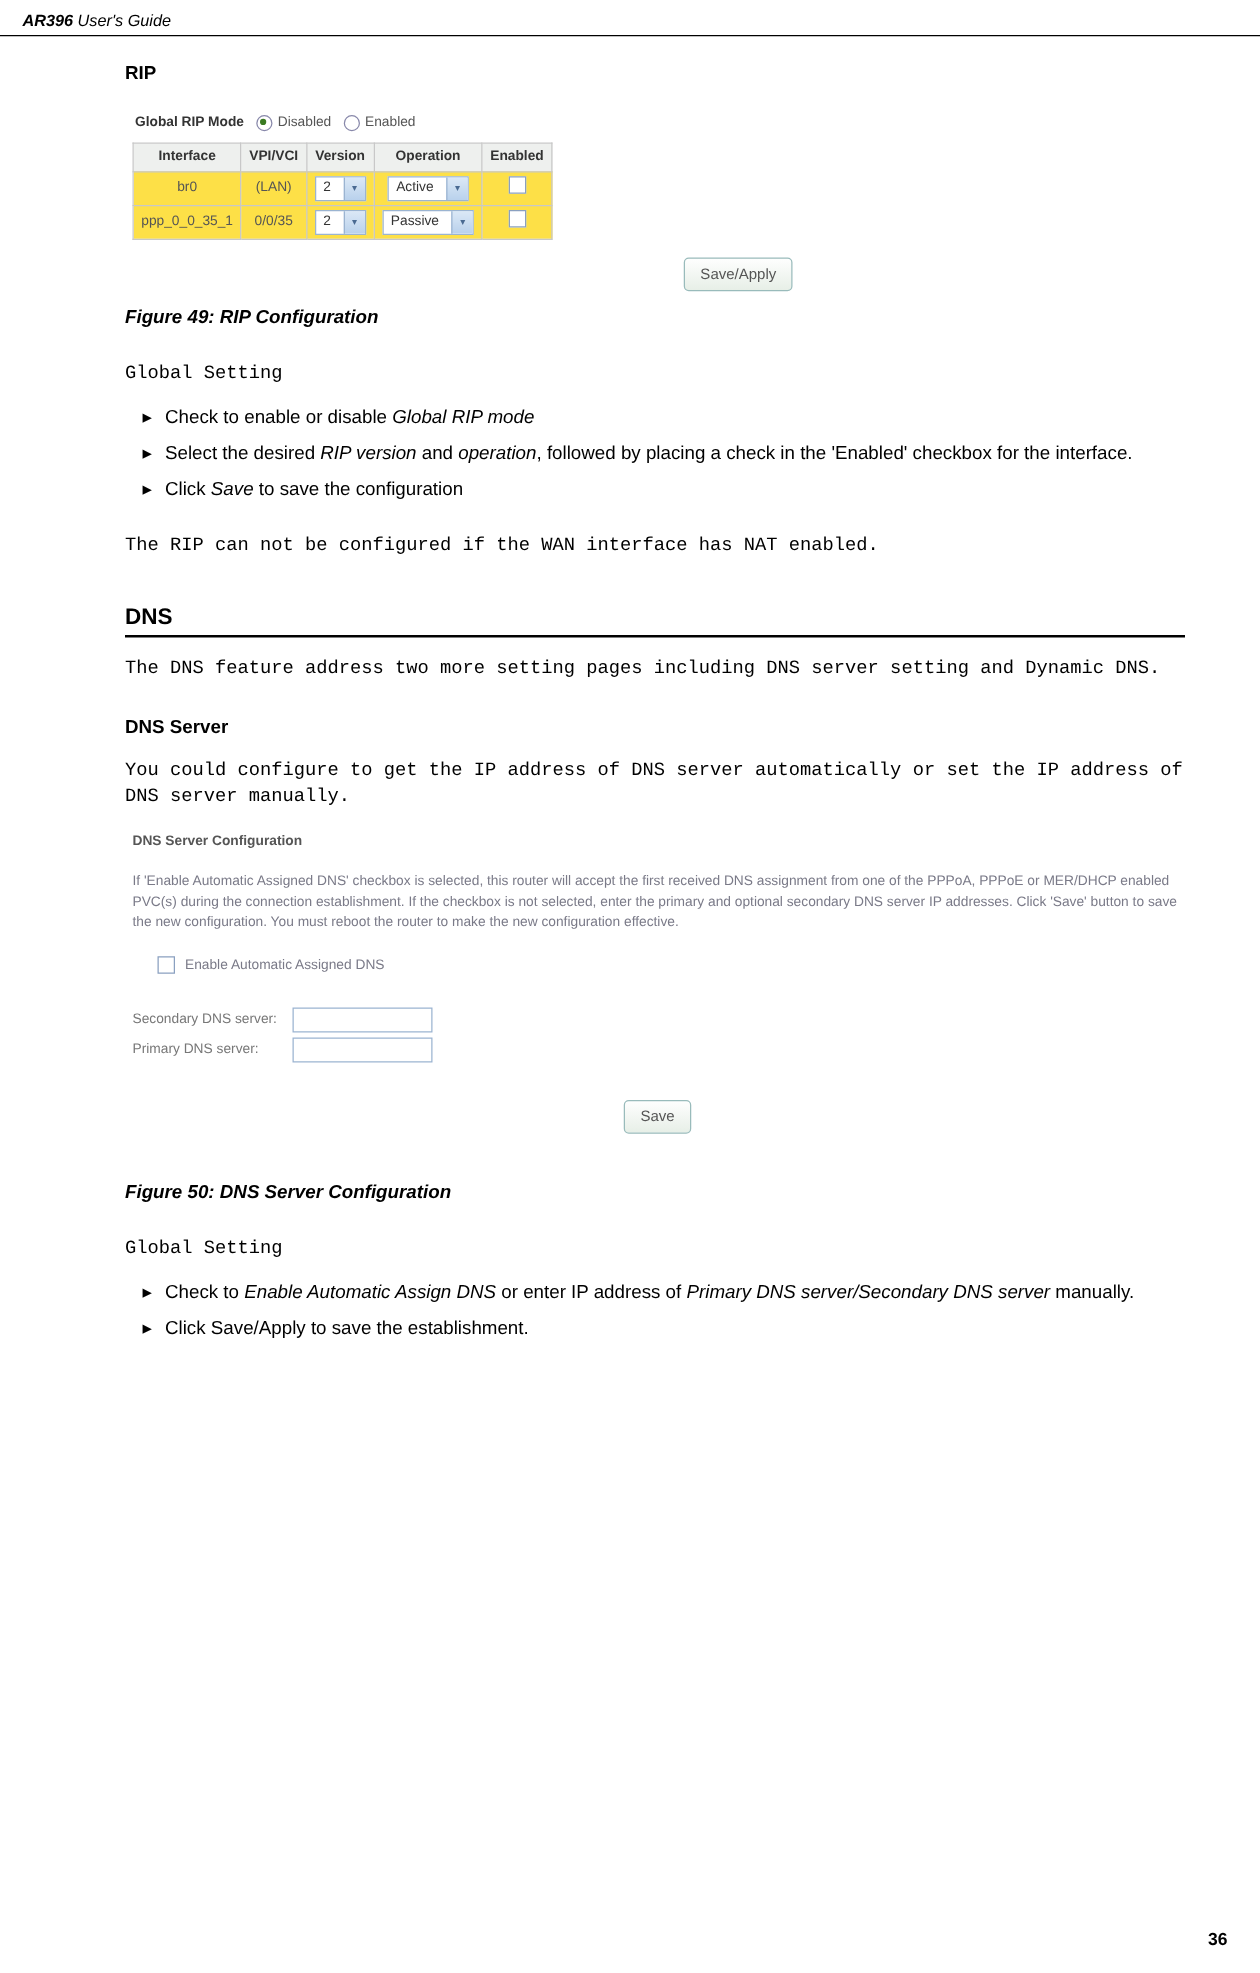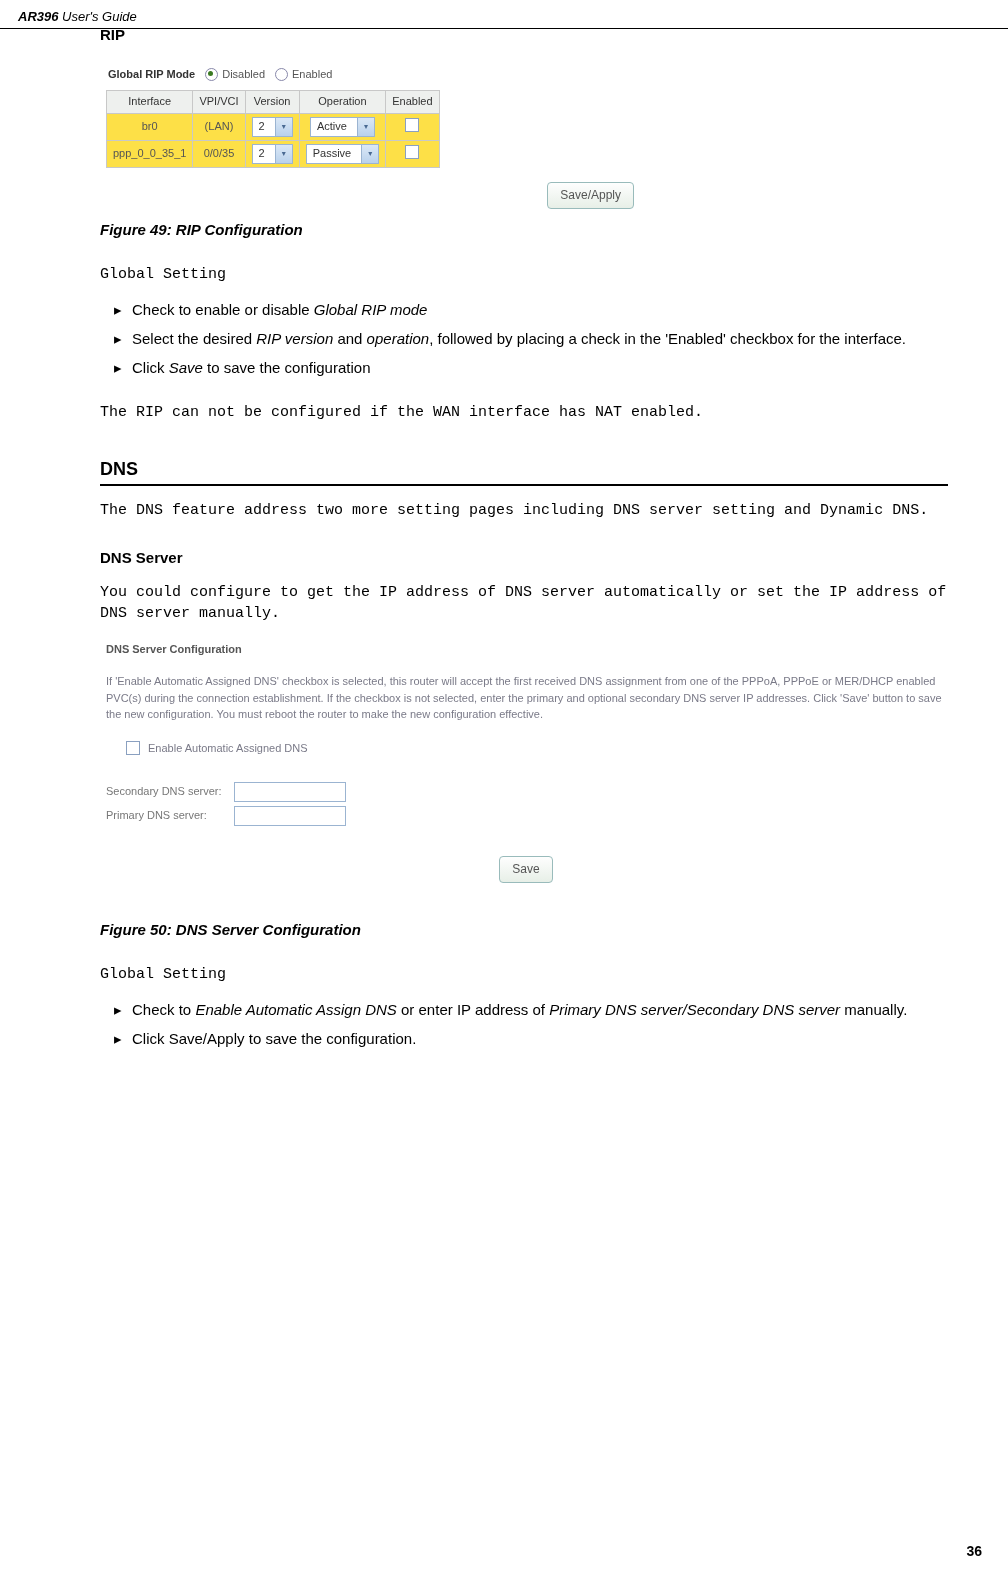--- a/index.html
+++ b/index.html
@@ -22,21 +22,21 @@
     position: absolute;
     top: 8px;
     left: 0;
     right: 0;
     padding: 0 18px 2px 18px;
     border-bottom: 1px solid #000;
     font-style: italic;
     font-size: 13px;
   }
   .header-bar .product { font-weight: bold; font-style: italic; }
-  .content { padding-top: 16px; }
+  .content { padding-top: 40px; }
   .section-title-bold { font-weight: bold; margin-top: 8px; margin-bottom: 14px; }
   .figure-caption { font-weight: bold; font-style: italic; margin-top: 10px; margin-bottom: 24px; }
   .body-text { margin: 14px 0; font-family: Liberation Mono, monospace; }
   .bullet { display: flex; margin: 8px 0 8px 14px; }
   .bullet .tri { width: 18px; flex: 0 0 18px; }
   .bullet .txt { flex: 1; }
   .italic { font-style: italic; }
   .h2-line { font-weight: bold; font-size: 18px; padding-bottom: 2px; border-bottom: 2px solid #000; margin-top: 34px; margin-bottom: 14px; }
 
   
@@ -62,21 +62,21 @@
   .tbl {
     border-collapse: collapse;
   }
   .tbl th, .tbl td {
     border: 1px solid #c8c8c8;
     padding: 3px 6px;
     text-align: center;
     color: #555;
     background: #fde047;
   }
-  .tbl th { background: #eef0ee; font-weight: normal; color: #333; }
+  .tbl th { background: #eef0ee; font-weight: bold; color: #333; }
   .sel {
     display: inline-flex; align-items: center; border: 1px solid #9bb4d1;
     height: 18px; background: #fff; font-size: 11px; color: #333;
   }
   .sel .v { padding: 0 10px 0 6px; }
   .sel .arr {
     width: 16px; height: 18px; background: linear-gradient(#dbe8f6,#b9d1ec);
     display: flex; align-items: center; justify-content: center; color: #4a6a92; font-size: 8px;
     border-left: 1px solid #9bb4d1;
   }
@@ -229,19 +229,19 @@
     <div class="figure-caption" style="margin-top:36px;">Figure 50: DNS Server Configuration</div>
 
     <div class="body-text">Global Setting</div>
 
     <div class="bullet just">
       <div class="tri">▸</div>
       <div class="txt just"><span>Check to </span><span class="italic">Enable Automatic Assign DNS</span><span> or enter IP address of </span><span class="italic">Primary DNS server/Secondary DNS server</span><span> manually.</span></div>
     </div>
     <div class="bullet">
       <div class="tri">▸</div>
-      <div class="txt">Click Save/Apply to save the configuration.</div>
+      <div class="txt">Click Save/Apply to save the establishment.</div>
     </div>
 
   </div>
 
   <div class="page-num">36</div>
 </div>
 
 </body></html>

